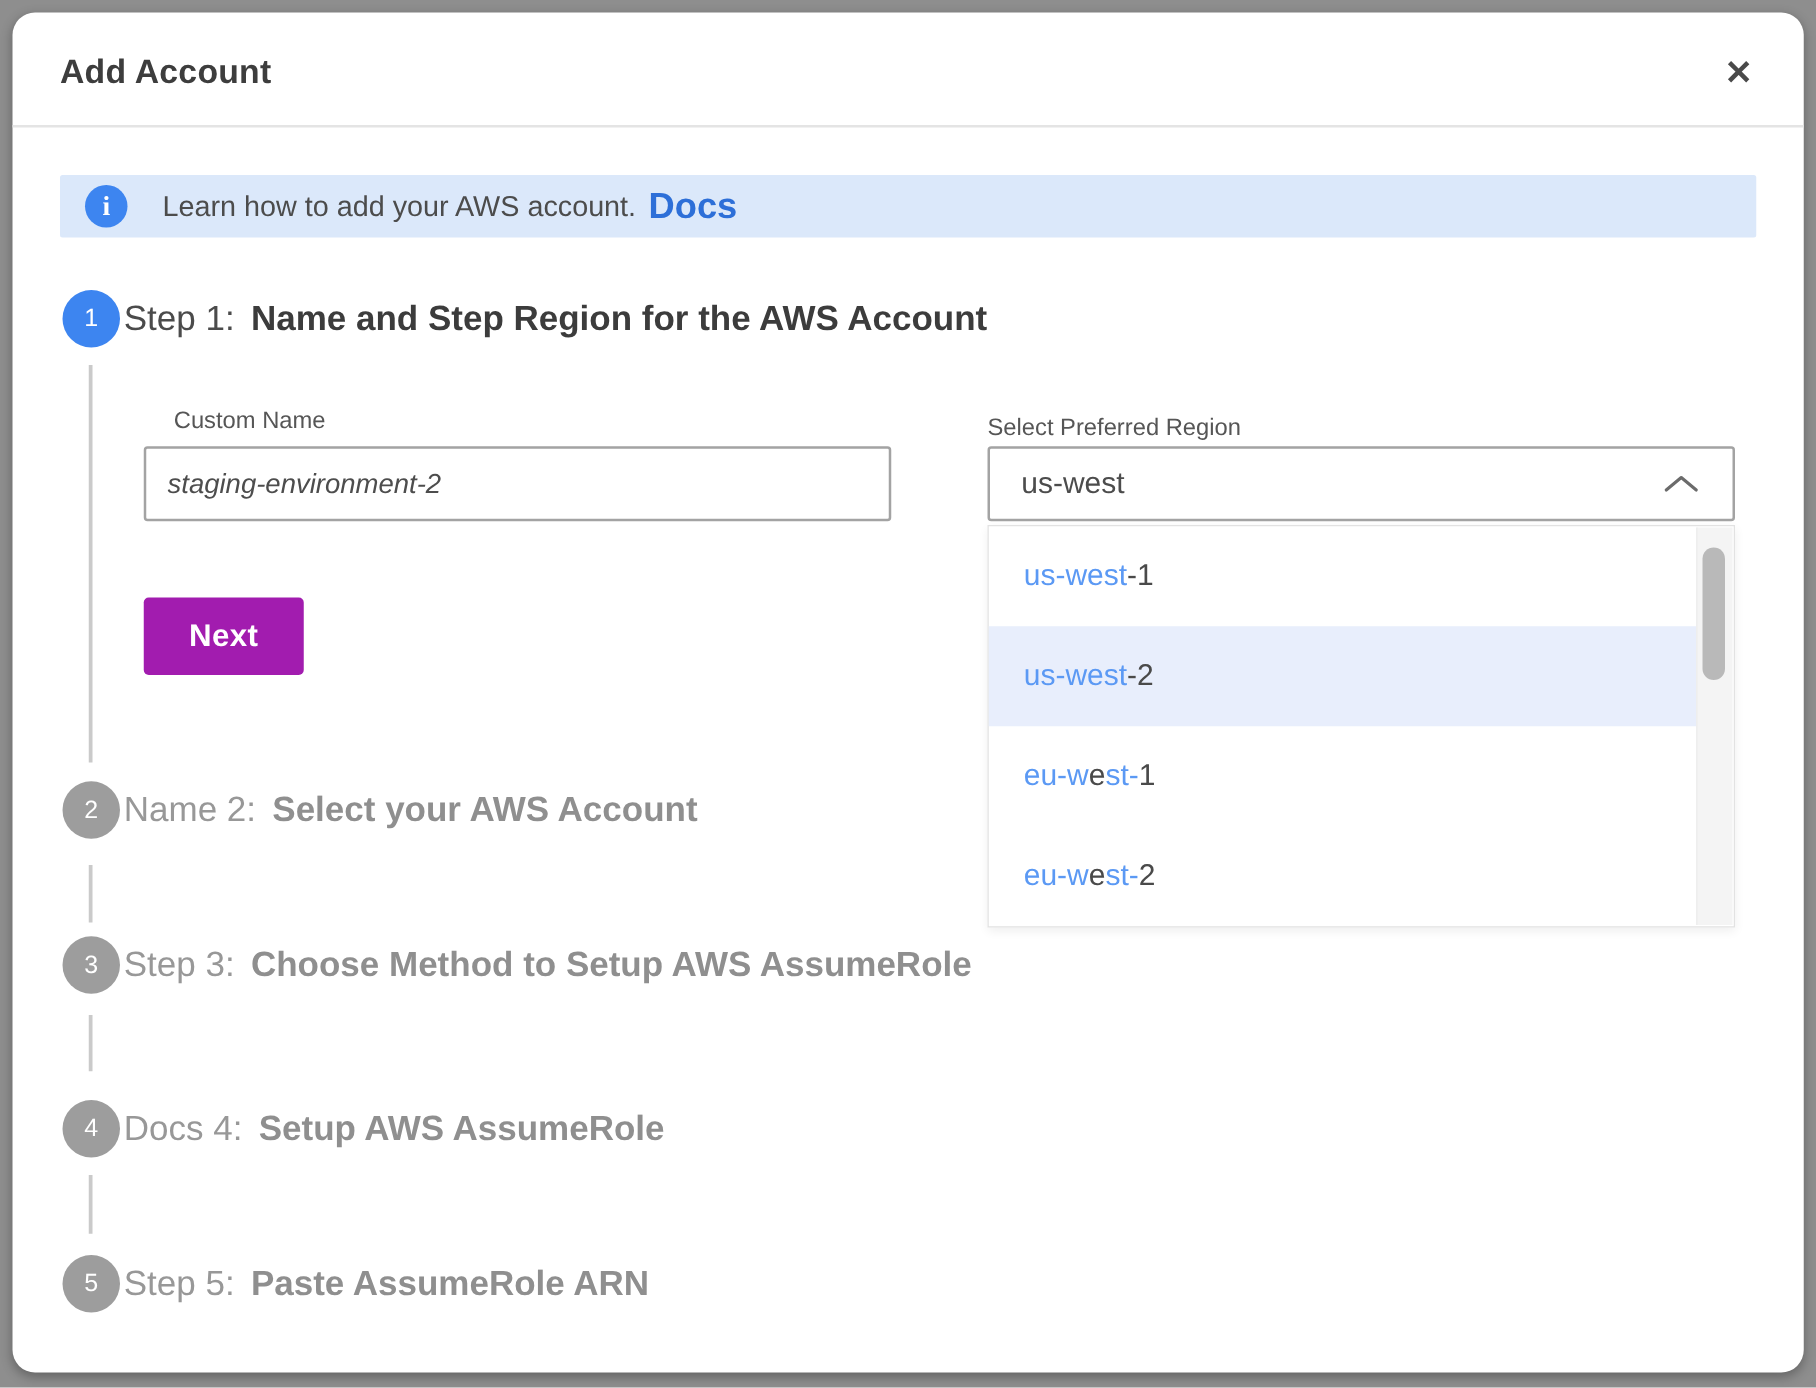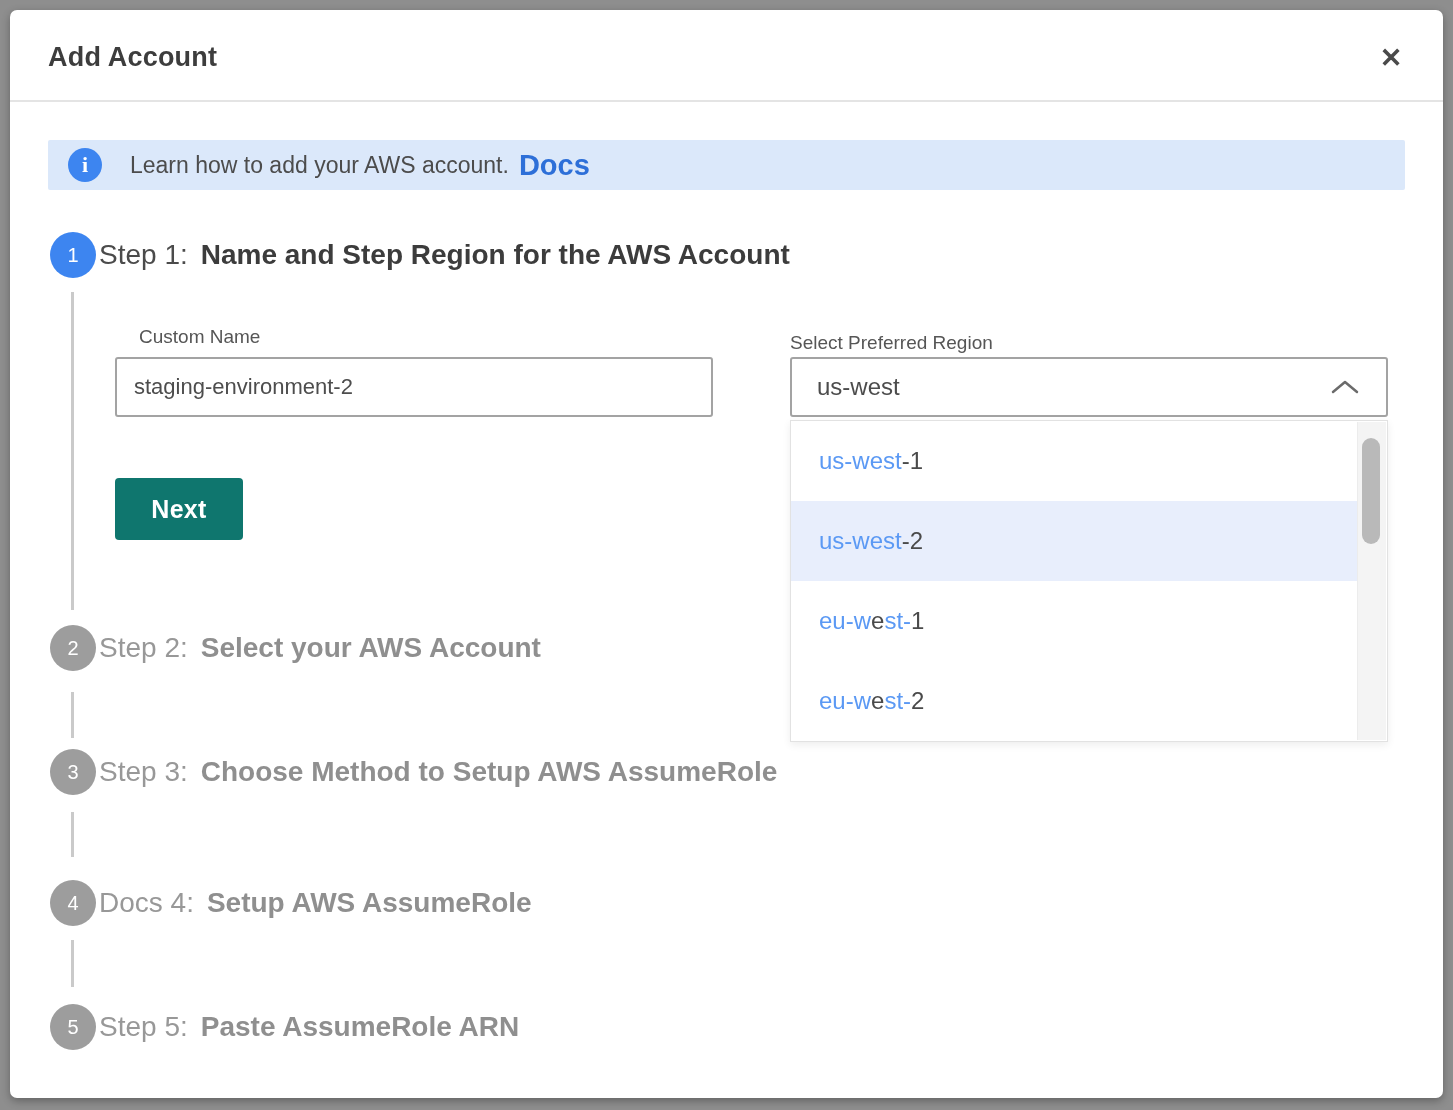--- a/index.html
+++ b/index.html
@@ -7,21 +7,21 @@
   body {
     position: relative;
     background: #8e8e8e;
     font-family: "Liberation Sans", sans-serif;
     overflow: hidden;
   }
   .modal {
     position: absolute;
     left: 10px; top: 10px; right: 10px; bottom: 12px;
     background: #ffffff;
-    border-radius: 7px;
+    border-radius: 18px;
     box-shadow: 0 3px 9px rgba(0,0,0,0.30);
   }
   
   .modal-title {
     position: absolute; left: 38px; top: 32px;
     font-size: 27px; font-weight: 600; color: #3d3d3d;
     letter-spacing: 0.2px;
   }
   .close-btn {
     position: absolute; right: 32px; top: 28px;
@@ -93,21 +93,21 @@
     border: 2px solid #a3a3a3; border-radius: 3px;
     font-family: "Liberation Sans", sans-serif;
     font-size: 24px; color: #4c4c4c; padding: 0 60px 0 25px;
     background: #ffffff; outline: none;
   }
   .chevron {
     position: absolute; right: 28px; top: 22px; cursor: pointer;
   }
   .next-btn {
     position: absolute; left: 105px; top: 468px; width: 128px; height: 62px;
-    background: #0f766e; border: none; border-radius: 4px;
+    background: #a21caf; border: none; border-radius: 4px;
     color: #ffffff; font-family: "Liberation Sans", sans-serif;
     font-size: 25px; font-weight: 600; letter-spacing: 0.3px;
     cursor: default;
   }
   
   .dropdown-panel {
     position: absolute; left: 780px; top: 410px; width: 598px; height: 322px;
     background: #ffffff; border: 1px solid #e2e2e2;
     box-shadow: 0 3px 8px rgba(0,0,0,0.07);
   }
@@ -145,21 +145,21 @@
 
   <div class="step-row active" style="top:222px;">
     <div class="step-circle active">1</div>
     <div class="step-text">
       <span class="step-prefix">Step 1:</span><span class="step-title">Name and Step Region for the AWS Account</span>
     </div>
   </div>
   <div class="connector" style="top:282px; height:318px;"></div>
 
   <label class="field-label" style="left:105px; top:316px;margin-left:24px;">Custom Name</label>
-  <input class="text-input" style="left: 105px; top: 347px;" type="text" value="staging-environment-2">
+  <input class="text-input" style="left: 105px; top: 347px; font-style: italic;" type="text" value="staging-environment-2">
 
   <label class="field-label" style="left:780px; top:322px;">Select Preferred Region</label>
   <div class="combo-wrap">
     <input class="combo-input" type="text" value="us-west" style="">
     <svg class="chevron" width="30" height="16" viewBox="0 0 30 16">
       <polyline points="3,13 15,3 27,13" fill="none" stroke="#6b6b6b" stroke-width="2.5" stroke-linecap="round" stroke-linejoin="round"></polyline>
     </svg>
   </div>
 
   <button class="next-btn">Next</button>
@@ -188,21 +188,21 @@
         </div>
       </div>
     <div class="dd-scroll-track">
       <div class="dd-scroll-thumb"></div>
     </div>
   </div>
 
   <div class="step-row inactive" style="top:615px;">
     <div class="step-circle inactive">2</div>
     <div class="step-text">
-      <span class="step-prefix">Step 2:</span><span class="step-title">Select your AWS Account</span>
+      <span class="step-prefix">Name 2:</span><span class="step-title">Select your AWS Account</span>
     </div>
   </div>
   <div class="connector" style="top:682px; height:46px;"></div>
 
   <div class="step-row inactive" style="top:739px;">
     <div class="step-circle inactive">3</div>
     <div class="step-text">
       <span class="step-prefix">Step 3:</span><span class="step-title">Choose Method to Setup AWS AssumeRole</span>
     </div>
   </div>

